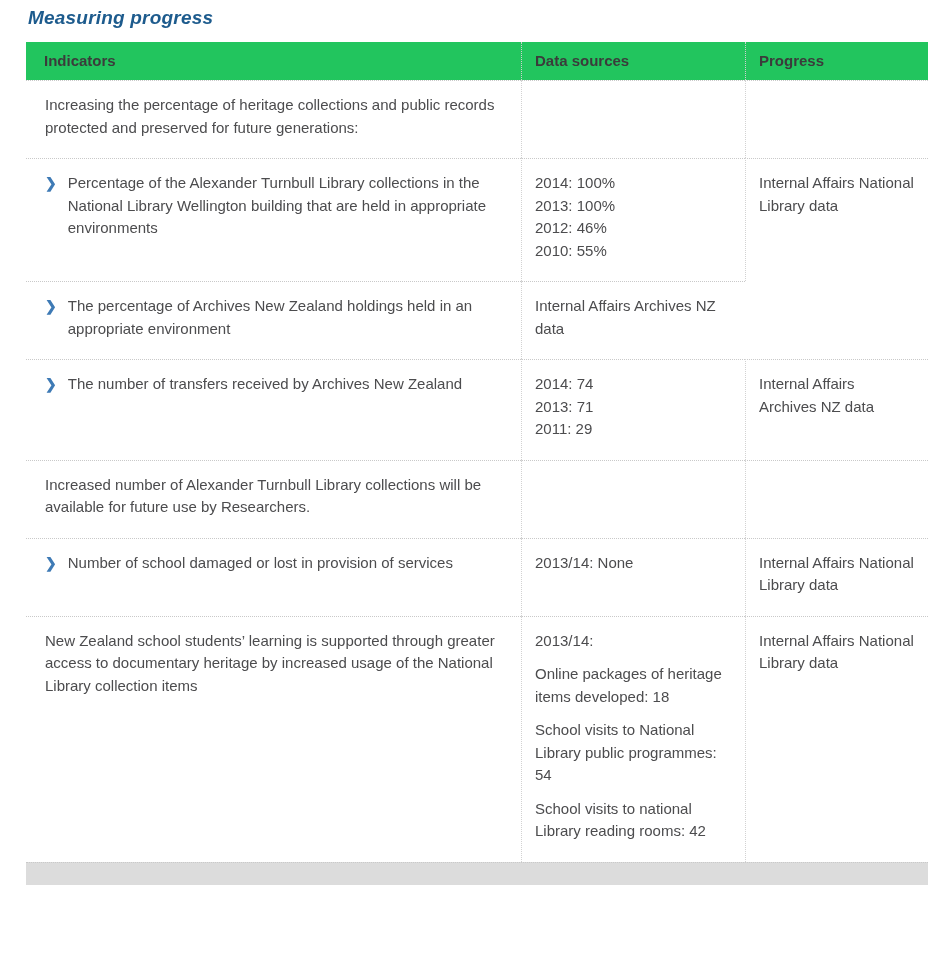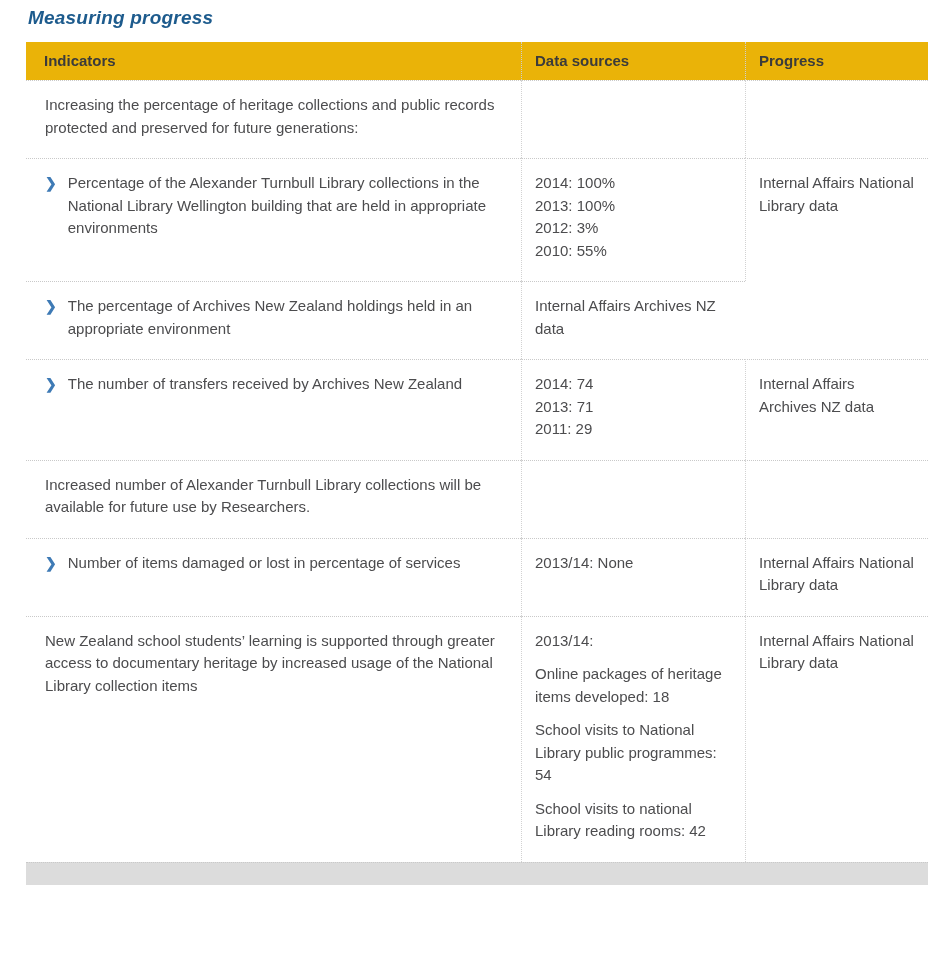--- a/index.html
+++ b/index.html
@@ -25,21 +25,21 @@
   .table {
     width: 902px;
     margin-left: -2px;
   }
 
   .thead, .tr {
     display: grid;
     grid-template-columns: 495px 224px 183px;
   }
 
-  .thead { background: #eab308; }
+  .thead { background: #22c55e; }
   .th {
     font-size: 15px;
     font-weight: bold;
     color: #3b3b3b;
     padding: 10px 10px 11px 18px;
   }
   .th.col-prog, .th.col-src {
     padding-left: 13px;
     border-left: 1px dotted #cfcfcf;
   }
@@ -97,21 +97,21 @@
           <div class="td col-src"></div>
         </div>
         <div class="tr">
           <div class="td col-ind bullet">
             <span class="chev">❯</span>
             <span class="ind-text">Percentage of the Alexander Turnbull Library collections in the National Library Wellington building that are held in appropriate environments</span>
           </div>
           <div class="td col-prog">
             <div class="p-line">2014: 100%</div>
             <div class="p-line">2013: 100%</div>
-            <div class="p-line">2012: 3%</div>
+            <div class="p-line">2012: 46%</div>
             <div class="p-line">2010: 55%</div>
           </div>
           <div class="td col-src">Internal Affairs National Library data</div>
         </div>
         <div class="tr">
           <div class="td col-ind bullet">
             <span class="chev">❯</span>
             <span class="ind-text">The percentage of Archives New Zealand holdings held in an appropriate environment</span>
           </div>
           <div class="td col-src">Internal Affairs Archives NZ data</div>
@@ -129,21 +129,21 @@
           <div class="td col-src">Internal Affairs Archives NZ data</div>
         </div>
         <div class="tr">
           <div class="td col-ind"><span class="ind-text">Increased number of Alexander Turnbull Library collections will be available for future use by Researchers.</span></div>
           <div class="td col-prog"></div>
           <div class="td col-src"></div>
         </div>
         <div class="tr">
           <div class="td col-ind bullet">
             <span class="chev">❯</span>
-            <span class="ind-text">Number of items damaged or lost in percentage of services</span>
+            <span class="ind-text">Number of school damaged or lost in provision of services</span>
           </div>
           <div class="td col-prog">
             <div class="p-line">2013/14: None</div>
           </div>
           <div class="td col-src">Internal Affairs National Library data</div>
         </div>
         <div class="tr">
           <div class="td col-ind"><span class="ind-text">New Zealand school students’ learning is supported through greater access to documentary heritage by increased usage of the National Library collection items</span></div>
           <div class="td col-prog paras">
             <div class="p-line">2013/14:</div>

